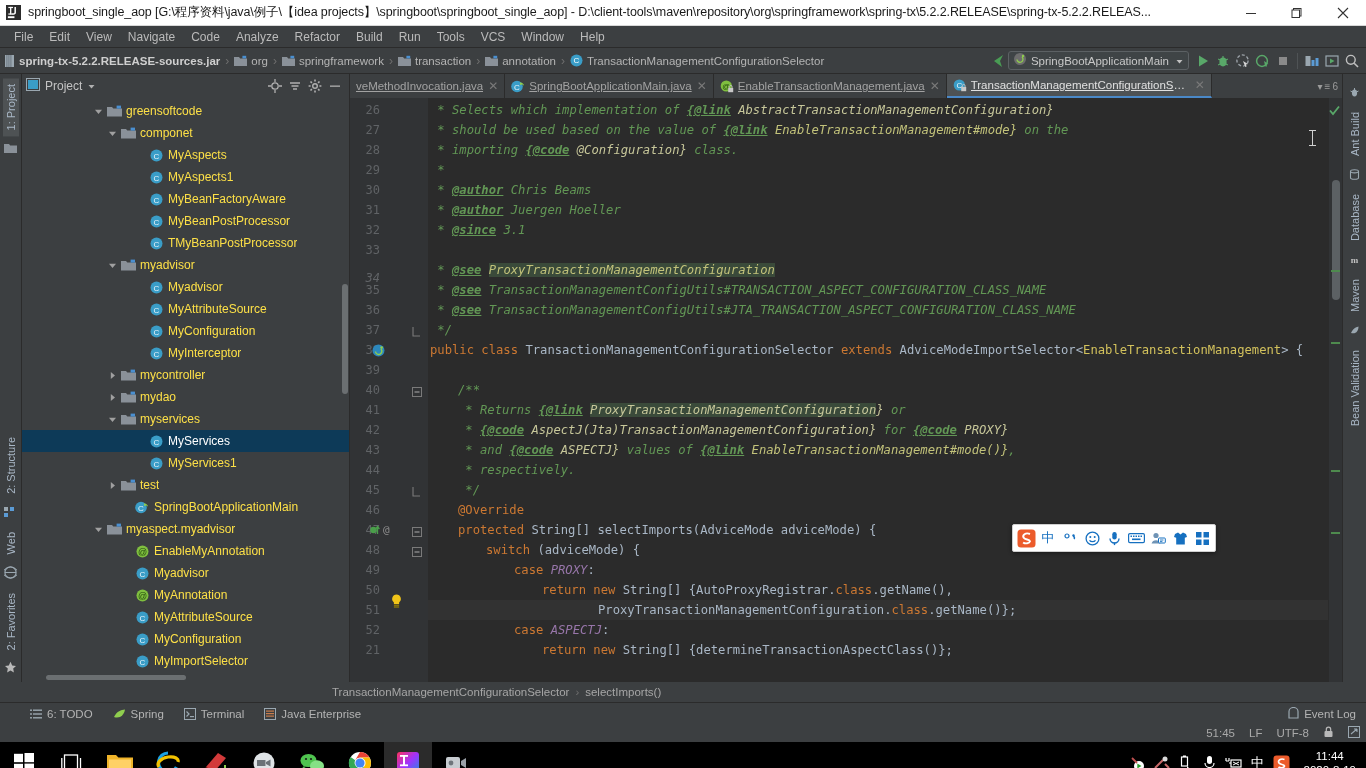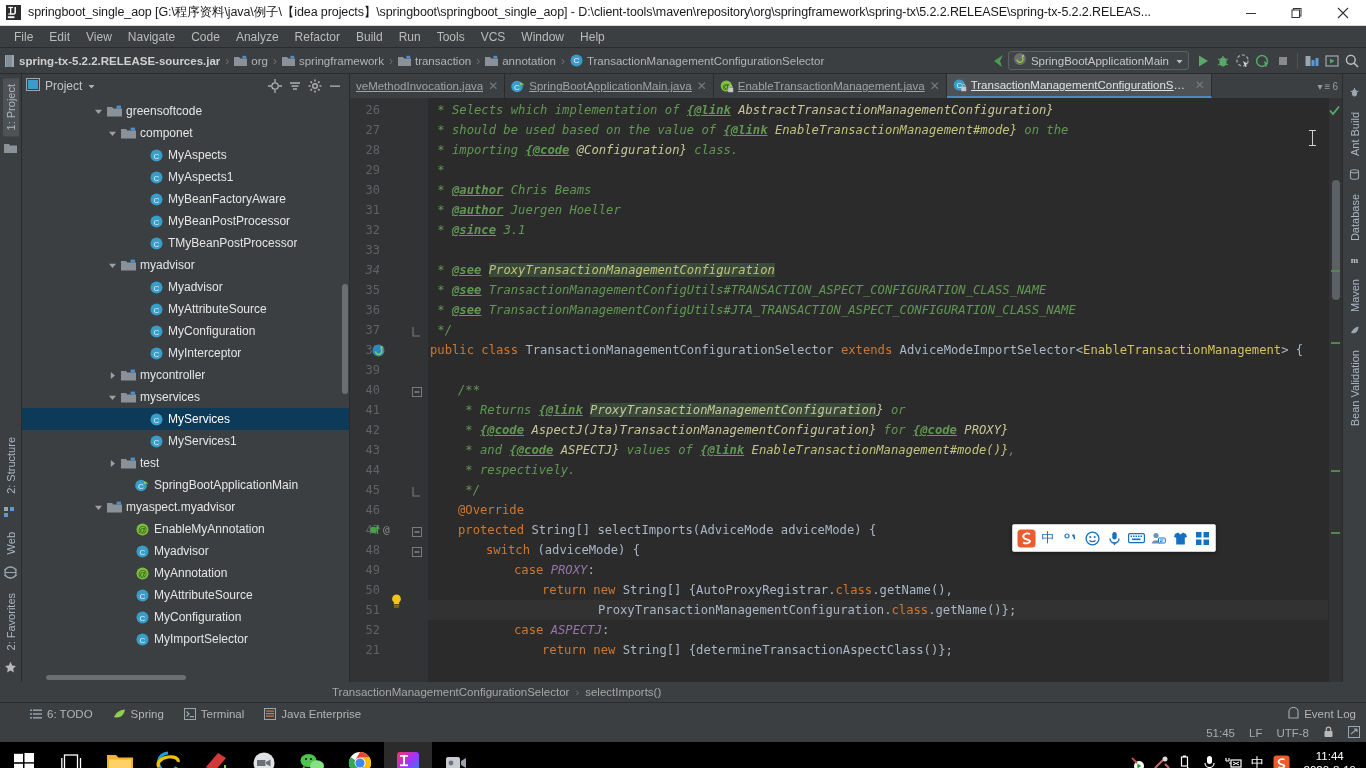--- a/index.html
+++ b/index.html
@@ -48,21 +48,21 @@
   .rail-ic { margin:4px 0; }
 
   
   #project-panel { width:328px; background:#3c3f41; display:flex; flex-direction:column;
                    border-right:1px solid #2b2b2b; }
   #project-header { height:24px; display:flex; align-items:center; padding:0 4px; }
   #project-header .pt { font-size:12px; color:#c3c3c3; margin-left:5px; }
   #project-header .grow { flex:1; }
   #project-header .hb { width:20px; height:20px; display:flex; align-items:center; justify-content:center; }
   #tree { flex:1; overflow:hidden; position:relative; padding-top:2px; font-size:12px; }
-  .tnode { height:22px; display:flex; align-items:center; white-space:nowrap; color:#e5e5e5; }
+  .tnode { height:22px; display:flex; align-items:center; white-space:nowrap; color:#fde047; }
   .tnode.sel { background:#0d3a58; color:#ffffff; }
   .tnode .arrow { width:12px; height:12px; display:inline-flex; align-items:center;
                   justify-content:center; margin-right:2px; flex:0 0 auto; }
   .tnode .ic { width:16px; display:inline-flex; align-items:center; justify-content:center;
                margin-right:4px; flex:0 0 auto; }
   .tnode .nm { overflow:hidden; text-overflow:ellipsis; }
   #tree-hscroll { position:absolute; left:24px; bottom:2px; width:140px; height:5px;
                   background:#6b6f71; border-radius:3px; }
   #tree-vscroll { position:absolute; right:1px; top:186px; width:6px; height:110px;
                   background:#6b6f71; border-radius:3px; }
@@ -547,20 +547,34 @@
             <svg width="15" height="13" viewBox="0 0 15 13">
               <path d="M0 2h5l1.3 1.5H15V11.5H0z" fill="#8a9199"></path>
               <rect x="9.6" y="0.6" width="4.4" height="3" fill="#4a8fd0"></rect>
             </svg>
           </span>
           <span class="nm">mycontroller</span>
         </div>
         <div class="tnode" style="padding-left: 84px;">
           <span class="arrow">
             <svg width="9" height="9" viewBox="0 0 9 9">
+              <path d="M2.8 1 L7 4.5 L2.8 8 Z" fill="#a0a0a0"></path>
+            </svg>
+          </span>
+          <span class="ic">
+            <svg width="15" height="13" viewBox="0 0 15 13">
+              <path d="M0 2h5l1.3 1.5H15V11.5H0z" fill="#8a9199"></path>
+              <rect x="9.6" y="0.6" width="4.4" height="3" fill="#4a8fd0"></rect>
+            </svg>
+          </span>
+          <span class="nm">mydao</span>
+        </div>
+        <div class="tnode" style="padding-left: 84px;">
+          <span class="arrow">
+            <svg width="9" height="9" viewBox="0 0 9 9">
               <path d="M1 2.8 L8 2.8 L4.5 7 Z" fill="#a0a0a0"></path>
             </svg>
           </span>
           <span class="ic">
             <svg width="15" height="13" viewBox="0 0 15 13">
               <path d="M0 2h5l1.3 1.5H15V11.5H0z" fill="#8a9199"></path>
               <rect x="9.6" y="0.6" width="4.4" height="3" fill="#4a8fd0"></rect>
             </svg>
           </span>
           <span class="nm">myservices</span>
@@ -740,21 +754,21 @@
     <div id="edit-area">
       <div id="gutter">
           <div class="gl" style="top: 5px;">26</div>
           <div class="gl" style="top: 25px;">27</div>
           <div class="gl" style="top: 45px;">28</div>
           <div class="gl" style="top: 65px;">29</div>
           <div class="gl" style="top: 85px;">30</div>
           <div class="gl" style="top: 105px;">31</div>
           <div class="gl" style="top: 125px;">32</div>
           <div class="gl" style="top: 145px;">33</div>
-          <div class="gl" style="top: 165px; font-style: italic;">34</div>
+          <div class="gl" style="top: 173px; font-style: italic;">34</div>
           <div class="gl" style="top: 185px;">35</div>
           <div class="gl" style="top: 205px;">36</div>
           <div class="gl" style="top: 225px;">37</div>
           <div class="gmark" style="left: 62px; top: 226px;"><svg width="11" height="11" viewBox="0 0 11 11">
               <path d="M1 0 V9 H8" fill="none" stroke="#7a7a7a" stroke-width="1.1"></path>
             </svg></div>
           <div class="gl" style="top: 245px;">38</div>
           <div class="gmark" style="left: 22px; top: 245px;"><svg width="13" height="13" viewBox="0 0 13 13">
               <circle cx="6.5" cy="6.5" r="6" fill="#2c88bd"></circle>
               <path d="M3.5 7.5a3.2 3.2 0 1 0 5.4-2.6" stroke="#8fce4e" stroke-width="1.4" fill="none"></path>

